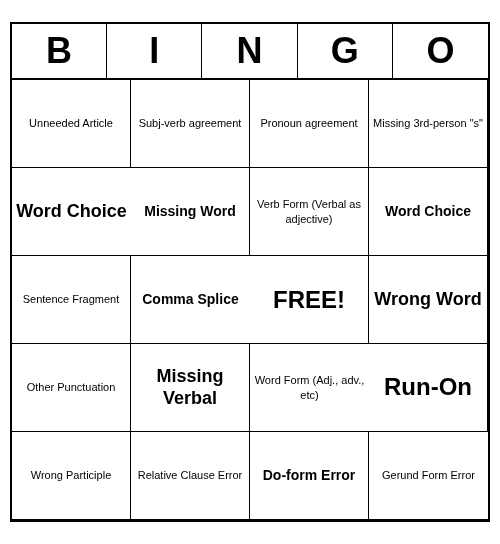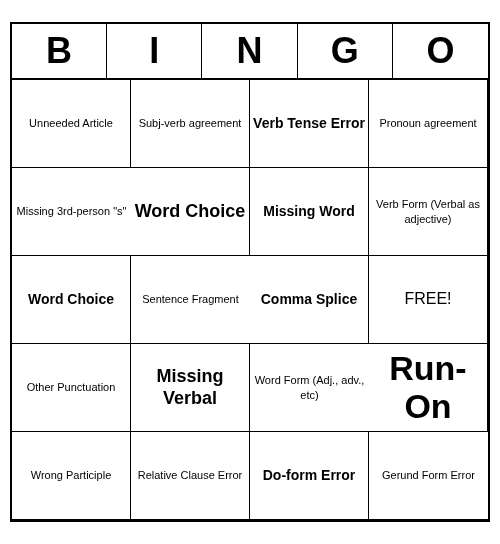--- a/index.html
+++ b/index.html
@@ -59,53 +59,53 @@
       font-size: 18px;
       font-weight: bold;
       line-height: 1.2;
     }
     .bingo-cell.medium-text {
       font-size: 14px;
       font-weight: bold;
       line-height: 1.2;
     }
     .bingo-cell.free {
-      font-size: 16px;
-      font-weight: normal;
+      font-size: 24px;
+      font-weight: bold;
     }
     .bingo-cell.xl-text {
-      font-size: 34px;
+      font-size: 24px;
       font-weight: bold;
       line-height: 1.1;
     }
   </style>
 </head>
 <body>
 
 <div class="bingo-card">
   <div class="bingo-header">
   <div class="bingo-header-cell">B</div>
       <div class="bingo-header-cell">I</div>
       <div class="bingo-header-cell">N</div>
       <div class="bingo-header-cell">G</div>
       <div class="bingo-header-cell">O</div>
     </div>
   <div class="bingo-grid">
   <div class="bingo-cell">Unneeded Article</div>
       <div class="bingo-cell">Subj-verb agreement</div>
-      <div class="bingo-cell medium-text">Verb Tense Error</div>
       <div class="bingo-cell">Pronoun agreement</div>
       <div class="bingo-cell">Missing 3rd-person "s"</div>
       <div class="bingo-cell large-text">Word Choice</div>
       <div class="bingo-cell medium-text">Missing Word</div>
       <div class="bingo-cell">Verb Form (Verbal as adjective)</div>
       <div class="bingo-cell medium-text">Word Choice</div>
       <div class="bingo-cell">Sentence Fragment</div>
       <div class="bingo-cell medium-text">Comma Splice</div>
       <div class="bingo-cell free">FREE!</div>
+      <div class="bingo-cell large-text">Wrong Word</div>
       <div class="bingo-cell">Other Punctuation</div>
       <div class="bingo-cell large-text">Missing Verbal</div>
       <div class="bingo-cell">Word Form (Adj., adv., etc)</div>
       <div class="bingo-cell xl-text">Run-On</div>
       <div class="bingo-cell">Wrong Participle</div>
       <div class="bingo-cell">Relative Clause Error</div>
       <div class="bingo-cell medium-text">Do-form Error</div>
       <div class="bingo-cell">Gerund Form Error</div>
     </div>
 </div>

